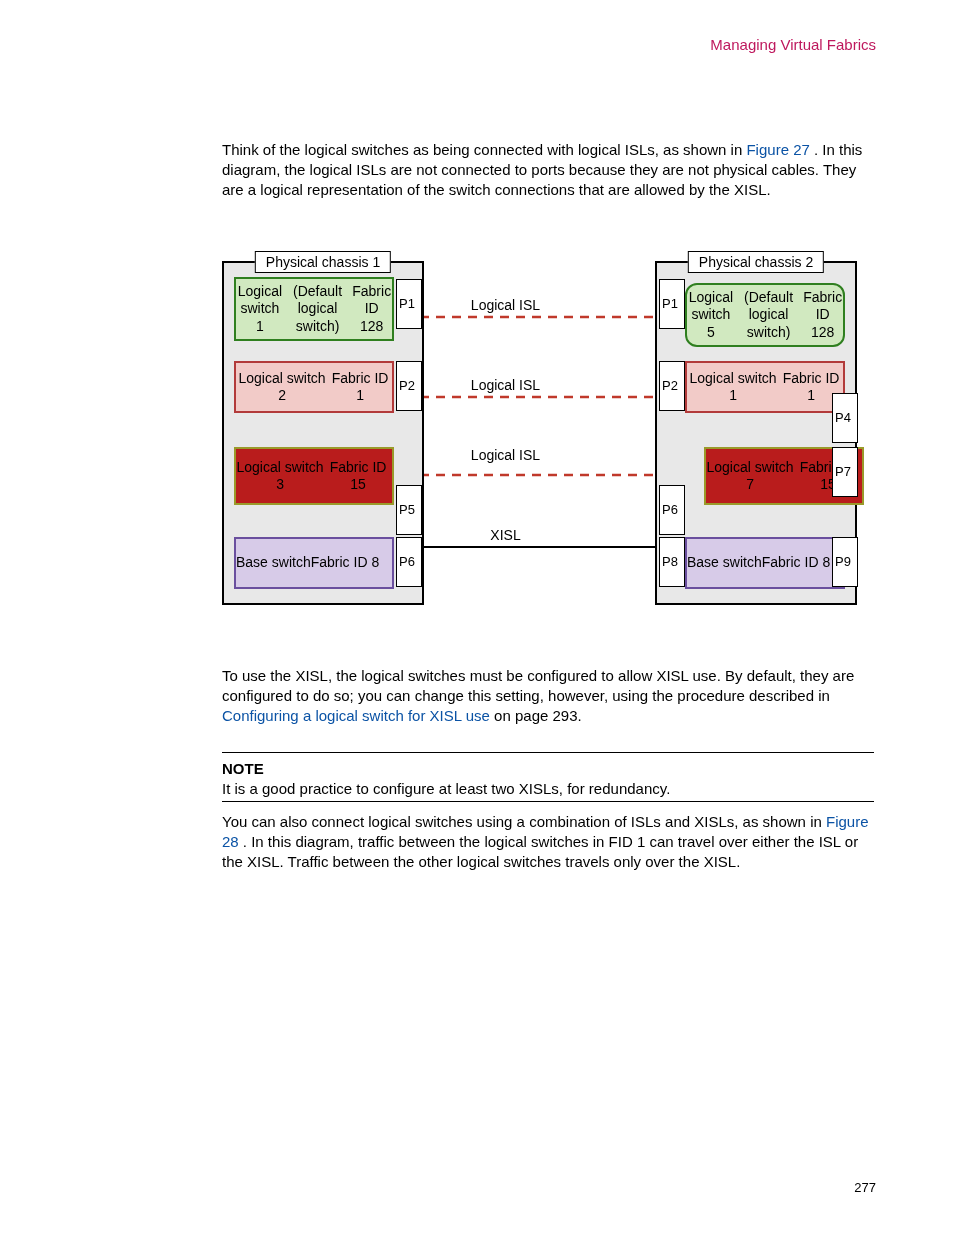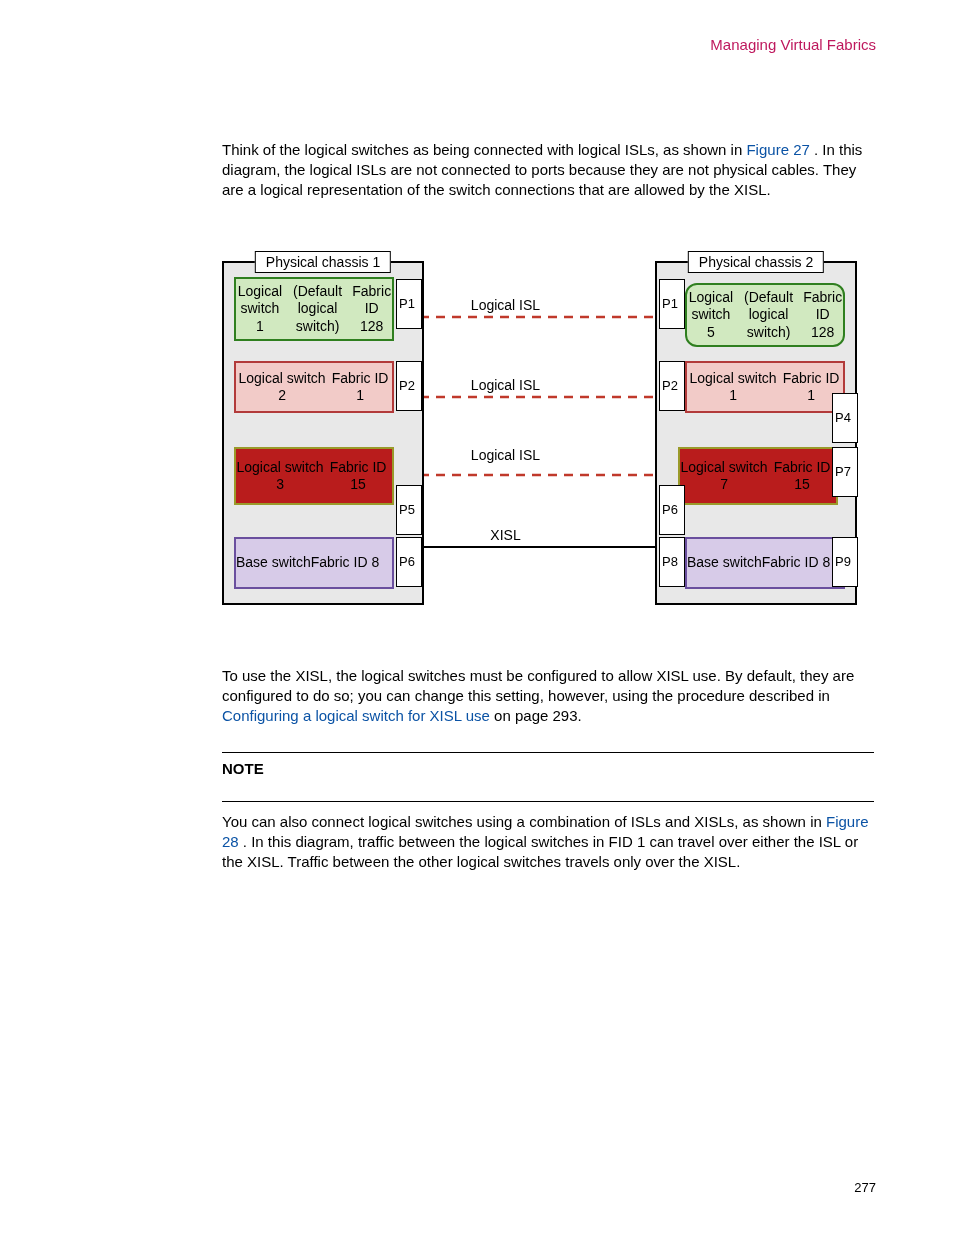--- a/index.html
+++ b/index.html
@@ -192,21 +192,21 @@
     </div>
     <div class="port" style="left:437px; top:32px;">P1</div>
 
     <div class="ls pink" style="left:463px; top:114px; width:156px; height:48px;">
       <div>Logical switch 1</div>
       <div>Fabric ID 1</div>
     </div>
     <div class="port" style="left:437px; top:114px;">P2</div>
     <div class="port" style="left:610px; top:146px;">P4</div>
 
-    <div class="ls yellow" style="left:456px; top:200px; width:156px; height:54px;">
+    <div class="ls yellow" style="left:482px; top:200px; width:156px; height:54px;">
       <div>Logical switch 7</div>
       <div>Fabric ID 15</div>
     </div>
     <div class="port" style="left:437px; top:238px;">P6</div>
     <div class="port" style="left:610px; top:200px;">P7</div>
 
     <div class="ls purple" style="left:463px; top:290px; width:156px; height:48px;">
       <div>Base switch</div>
       <div>Fabric ID 8</div>
     </div>
@@ -218,20 +218,21 @@
     <div class="conn-label" style="top:200px;">Logical ISL</div>
     <div class="conn-label" style="top:280px;">XISL</div>
   </div>
 
   <div class="body-text" style="top:666px;">
     <span>To use the XISL, the logical switches must be configured to allow XISL use. By default, they are configured to do so; you can change this setting, however, using the procedure described in </span><a href="#" class="link">Configuring a logical switch for XISL use</a><span> on page 293.</span>
   </div>
 
   <div class="note-rule" style="top:752px;"></div>
   <div class="note-label" style="top:760px;">NOTE</div>
+  <div class="body-text" style="top:779px;">It is a good practice to configure at least two XISLs, for redundancy.</div>
   <div class="note-rule" style="top:801px;"></div>
 
   <div class="body-text" style="top:812px;">
     <span>You can also connect logical switches using a combination of ISLs and XISLs, as shown in </span><a href="#" class="link">Figure 28 </a><span>. In this diagram, traffic between the logical switches in FID 1 can travel over either the ISL or the XISL. Traffic between the other logical switches travels only over the XISL.</span>
   </div>
 
   <div class="footer-right">277</div>
 
 </div>
 

